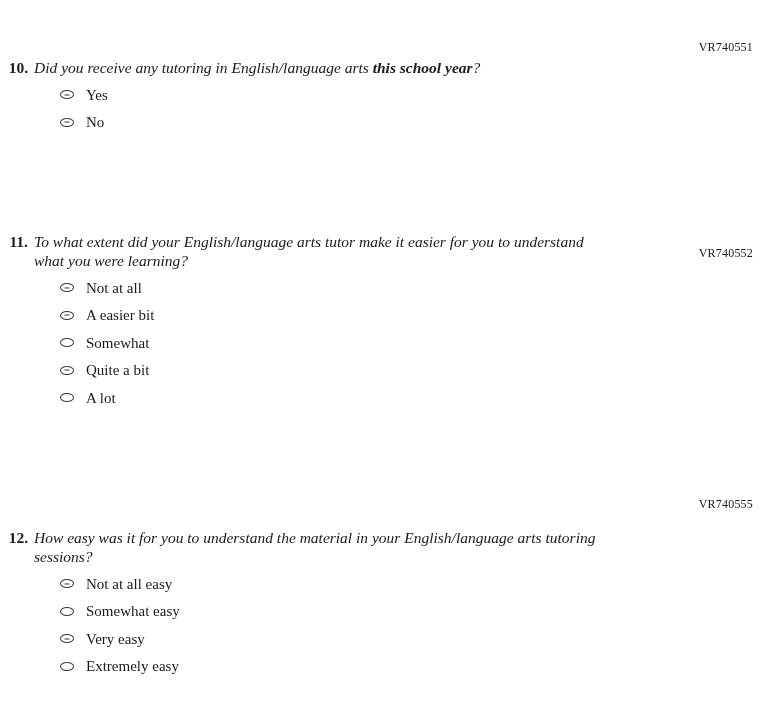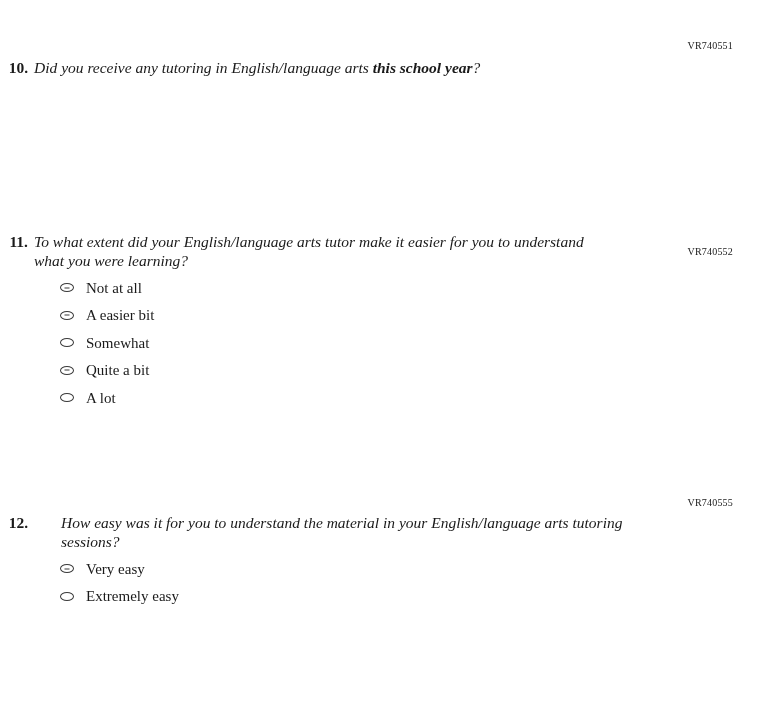--- a/index.html
+++ b/index.html
@@ -20,23 +20,23 @@
     width: 765px;
     height: 705px;
     box-sizing: border-box;
   }
   .question-block {
     position: relative;
     padding: 0 0 0 0;
   }
   .qcode {
     position: absolute;
-    right: 32px;
+    right: 12px;
     font-family: "Liberation Serif", serif;
-    font-size: 10px;
+    font-size: 12px;
     letter-spacing: 0.2px;
     color: #1a1a1a;
     text-align: right;
   }
   .qrow {
     display: flex;
     align-items: flex-start;
   }
   .qnum {
     width: 34px;
@@ -103,33 +103,43 @@
   #q10 { position: absolute; left: 0; top: 40px; width: 765px; }
   #q10 .qcode { top: 0px; }
   #q10 .qrow { margin-top: 18px; }
 
   #q11 { position: absolute; left: 0; top: 218px; width: 765px; }
   #q11 .qcode { top: 0px; margin-top: 28px; }
   #q11 .qrow { margin-top: 14px; }
 
   #q12 { position: absolute; left: 0; top: 497px; width: 765px; }
   #q12 .qcode { top: 0px; }
-  #q12 .qrow { margin-top: 16px; gap: 27px; }
+  #q12 .qrow { margin-top: 31px; }
 </style>
 </head>
 <body>
 
 <div class="page">
 
   <div class="question-block" id="q10">
     <div class="qcode">VR740551</div>
     <div class="qrow">
       <div class="qnum">10.</div>
       <div class="qtext"><span>Did you receive any tutoring in English/language arts </span><b>this school year</b><span>?</span></div>
     </div>
+    <ul class="options">
+      <li class="option">
+        <span class="bubble"></span>
+        <span class="olabel">Yes</span>
+      </li>
+      <li class="option">
+        <span class="bubble"></span>
+        <span class="olabel">No</span>
+      </li>
+    </ul>
   </div>
 
   <div class="question-block" id="q11">
     <div class="qcode">VR740552</div>
     <div class="qrow">
       <div class="qnum">11.</div>
       <div class="qtext">To what extent did your English/language arts tutor make it easier for you to understand what you were learning?</div>
     </div>
     <ul class="options">
       <li class="option">
@@ -157,20 +167,28 @@
 
   <div class="question-block" id="q12">
     <div class="qcode">VR740555</div>
     <div class="qrow">
       <div class="qnum">12.</div>
       <div class="qtext">How easy was it for you to understand the material in your English/language arts tutoring sessions?</div>
     </div>
     <ul class="options">
       <li class="option">
         <span class="bubble"></span>
+        <span class="olabel">Not at all easy</span>
+      </li>
+      <li class="option">
+        <span class="bubble plain"></span>
+        <span class="olabel">Somewhat easy</span>
+      </li>
+      <li class="option">
+        <span class="bubble"></span>
         <span class="olabel">Very easy</span>
       </li>
       <li class="option">
         <span class="bubble plain"></span>
         <span class="olabel">Extremely easy</span>
       </li>
     </ul>
   </div>
 
 </div>

